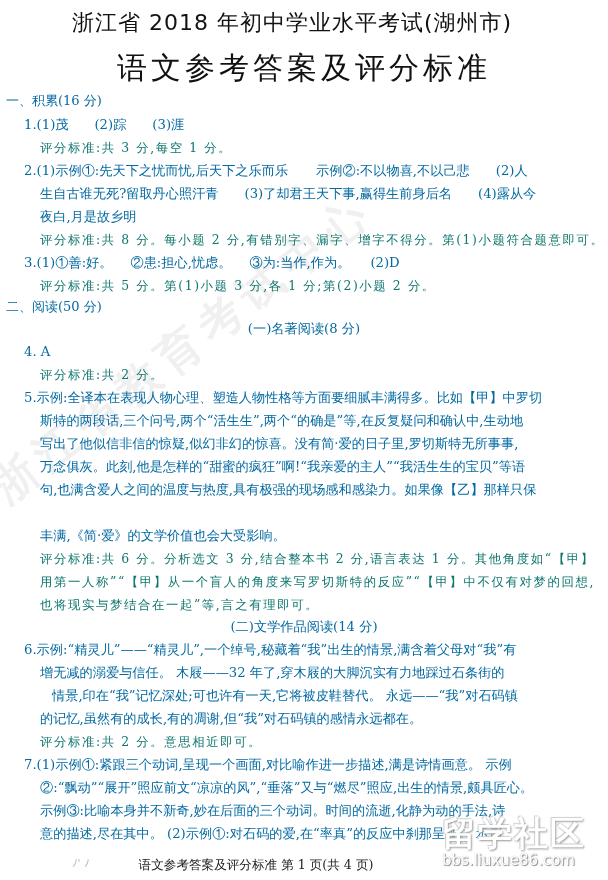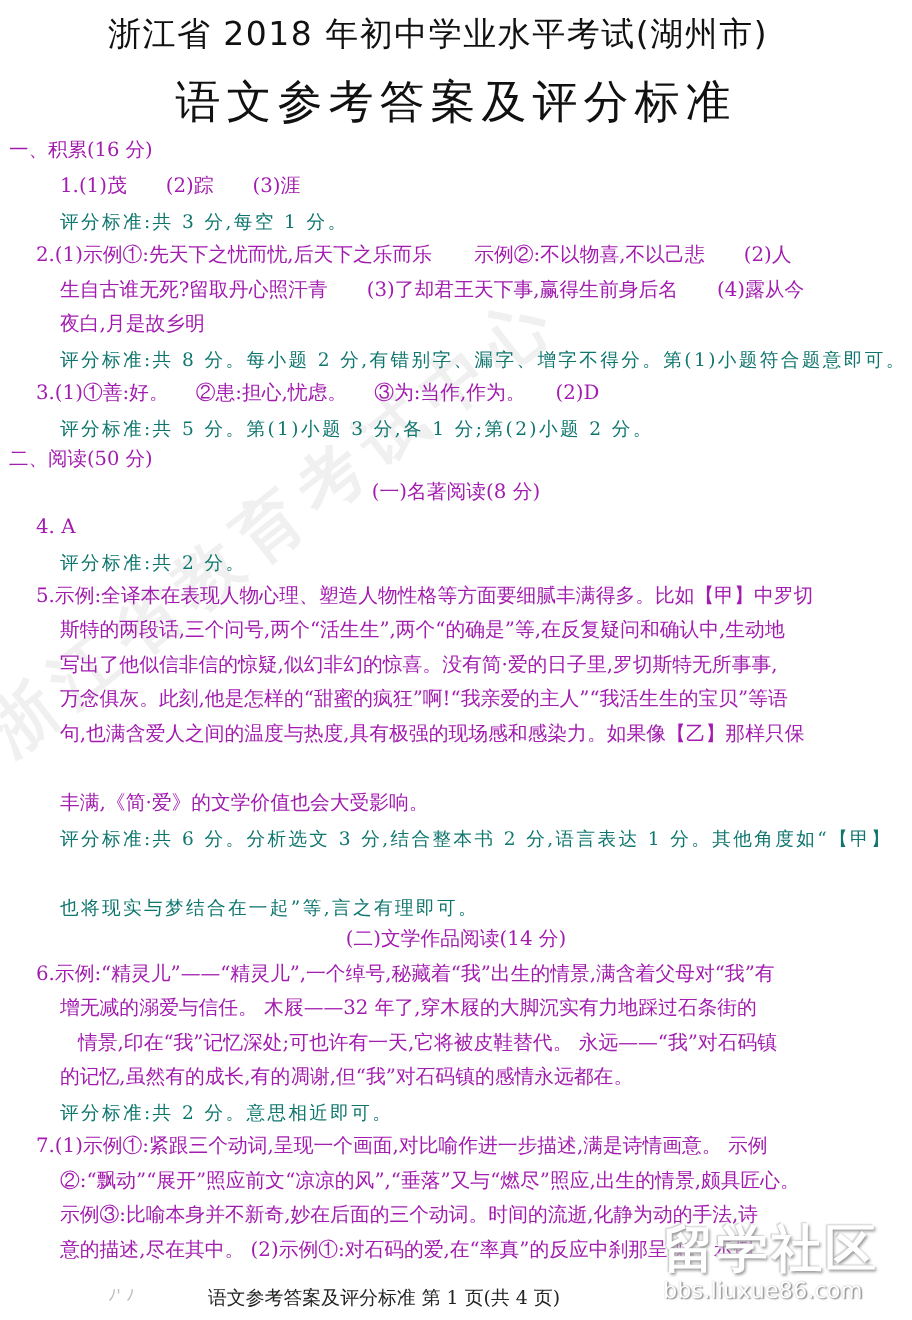--- a/index.html
+++ b/index.html
@@ -14,21 +14,21 @@
     font-family: "DejaVu Sans", sans-serif; font-size: 22px; letter-spacing: 1px;
     color: #111;
   }
   .title2 {
     position: absolute; left: 0; top: 48px; width: 608px; text-align: center;
     font-family: "DejaVu Sans", sans-serif; font-size: 30px; letter-spacing: 4px;
     color: #111;
   }
   .ln {
     position: absolute; white-space: nowrap; font-size: 13.2px; line-height: 18px;
-    color: #a21caf;
+    color: #0369a1;
   }
   .std { font-size: 12.4px; letter-spacing: 1.6px; color: #0f766e; }
   .sec { font-size: 13px; }
   .center { left: 0; width: 608px; text-align: center; }
   .gap { display: inline-block; }
   .footer {
     position: absolute; left: 0; top: 857px; width: 512px; text-align: center;
     font-size: 12.6px; color: #222;
   }
   .wm-diag {
@@ -59,21 +59,21 @@
 
 <div class="page">
 
   <div class="wm-diag">浙江省教育考试中心</div>
 
   <div class="title1">浙江省 2018 年初中学业水平考试(湖州市)</div>
   <div class="title2">语文参考答案及评分标准</div>
 
   <div class="ln sec" style="left:6px; top:92px;">一、积累(16 分)</div>
 
-  <div class="ln" style="left:24px; top:116px;margin-left:16px;">
+  <div class="ln" style="left:24px; top:116px;">
     <span>1.</span><span>(1)茂</span><span class="gap" style="width:26px"></span><span>(2)踪</span><span class="gap" style="width:26px"></span><span>(3)涯</span>
   </div>
   <div class="ln std" style="left:40px; top:139px;">评分标准:共 3 分,每空 1 分。</div>
 
   <div class="ln" style="left:24px; top:162px;">
     <span>2.(1)示例①:先天下之忧而忧,后天下之乐而乐</span><span class="gap" style="width:28px"></span><span>示例②:不以物喜,不以己悲</span><span class="gap" style="width:26px"></span><span>(2)人</span>
   </div>
   <div class="ln" style="left:40px; top:185px;">
     <span>生自古谁无死?留取丹心照汗青</span><span class="gap" style="width:26px"></span><span>(3)了却君王天下事,赢得生前身后名</span><span class="gap" style="width:26px"></span><span>(4)露从今</span>
   </div>
@@ -91,20 +91,21 @@
   <div class="ln" style="left:24px; top:343px;">4. A</div>
   <div class="ln std" style="left:40px; top:366px;">评分标准:共 2 分。</div>
 
   <div class="ln" style="left:24px; top:389px;">5.示例:全译本在表现人物心理、塑造人物性格等方面要细腻丰满得多。比如【甲】中罗切</div>
   <div class="ln" style="left:40px; top:412px;">斯特的两段话,三个问号,两个“活生生”,两个“的确是”等,在反复疑问和确认中,生动地</div>
   <div class="ln" style="left:40px; top:435px;">写出了他似信非信的惊疑,似幻非幻的惊喜。没有简·爱的日子里,罗切斯特无所事事,</div>
   <div class="ln" style="left:40px; top:458px;">万念俱灰。此刻,他是怎样的“甜蜜的疯狂”啊!“我亲爱的主人”“我活生生的宝贝”等语</div>
   <div class="ln" style="left:40px; top:481px;">句,也满含爱人之间的温度与热度,具有极强的现场感和感染力。如果像【乙】那样只保</div>
   <div class="ln" style="left:40px; top:527px;">丰满,《简·爱》的文学价值也会大受影响。</div>
   <div class="ln std" style="left:40px; top:550px;">评分标准:共 6 分。分析选文 3 分,结合整本书 2 分,语言表达 1 分。其他角度如“【甲】</div>
+  <div class="ln std" style="left:40px; top:573px;">用第一人称”“【甲】从一个盲人的角度来写罗切斯特的反应”“【甲】中不仅有对梦的回想,</div>
   <div class="ln std" style="left:40px; top:596px;">也将现实与梦结合在一起”等,言之有理即可。</div>
 
   <div class="ln center" style="top:618px;">(二)文学作品阅读(14 分)</div>
 
   <div class="ln" style="left:24px; top:641px;">6.示例:“精灵儿”——“精灵儿”,一个绰号,秘藏着“我”出生的情景,满含着父母对“我”有</div>
   <div class="ln" style="left:40px; top:664px;">增无减的溺爱与信任。    木屐——32 年了,穿木屐的大脚沉实有力地踩过石条街的</div>
   <div class="ln" style="left:40px; top:687px;margin-left:12px;">情景,印在“我”记忆深处;可也许有一天,它将被皮鞋替代。    永远——“我”对石码镇</div>
   <div class="ln" style="left:40px; top:710px;">的记忆,虽然有的成长,有的凋谢,但“我”对石码镇的感情永远都在。</div>
   <div class="ln std" style="left:40px; top:733px;">评分标准:共 2 分。意思相近即可。</div>
 

